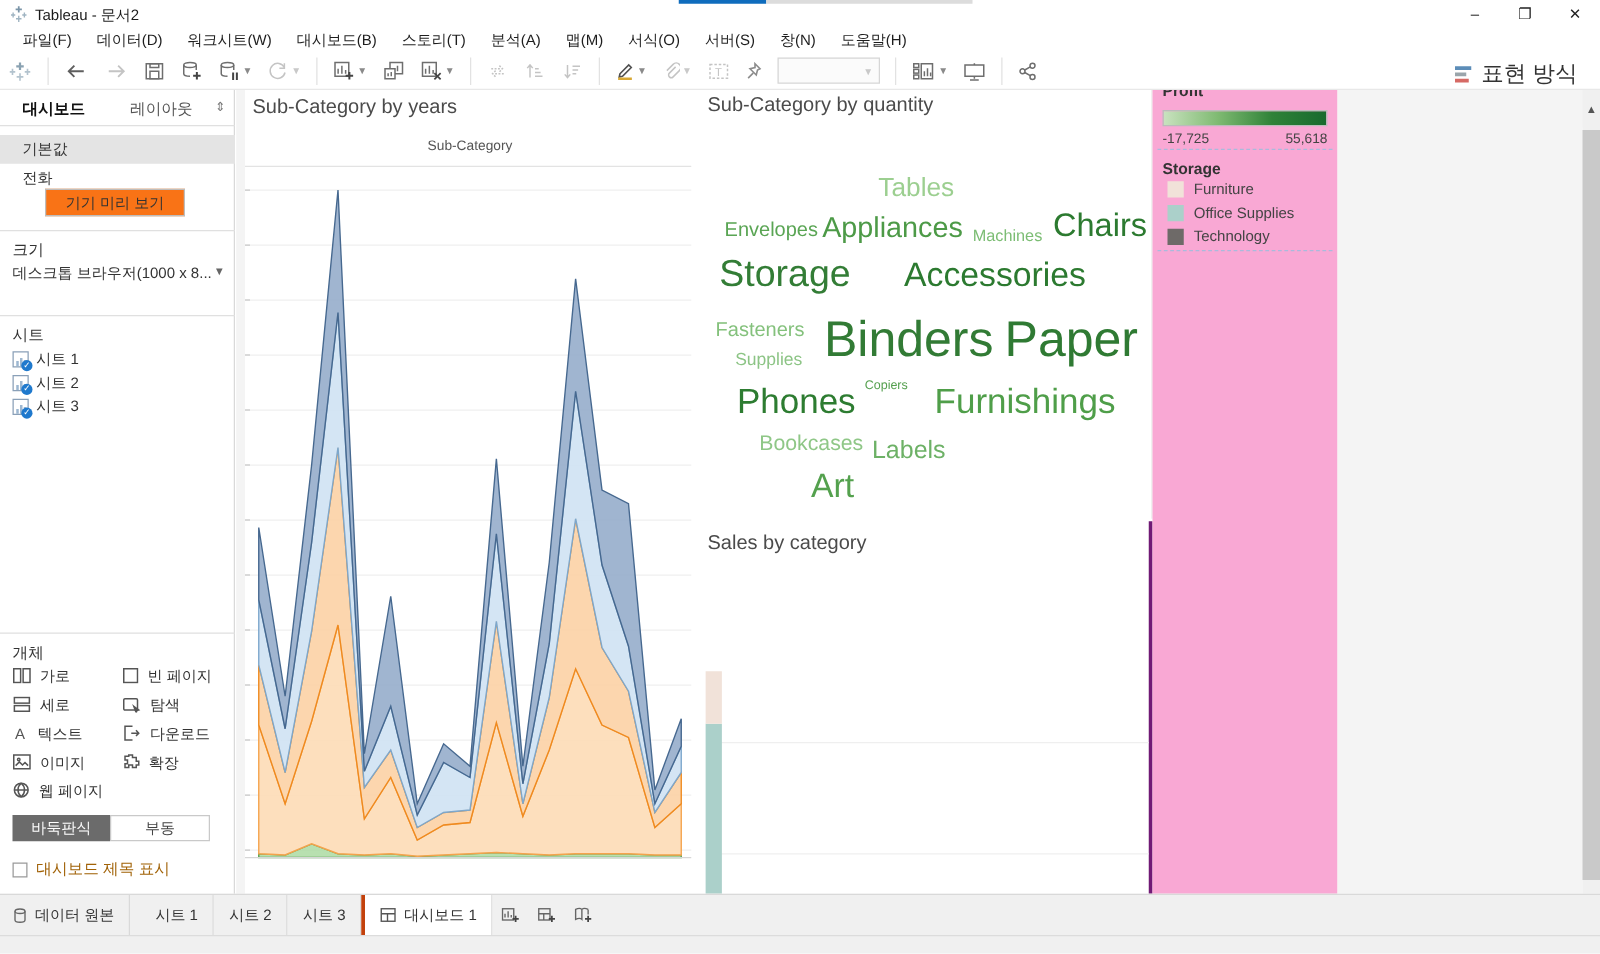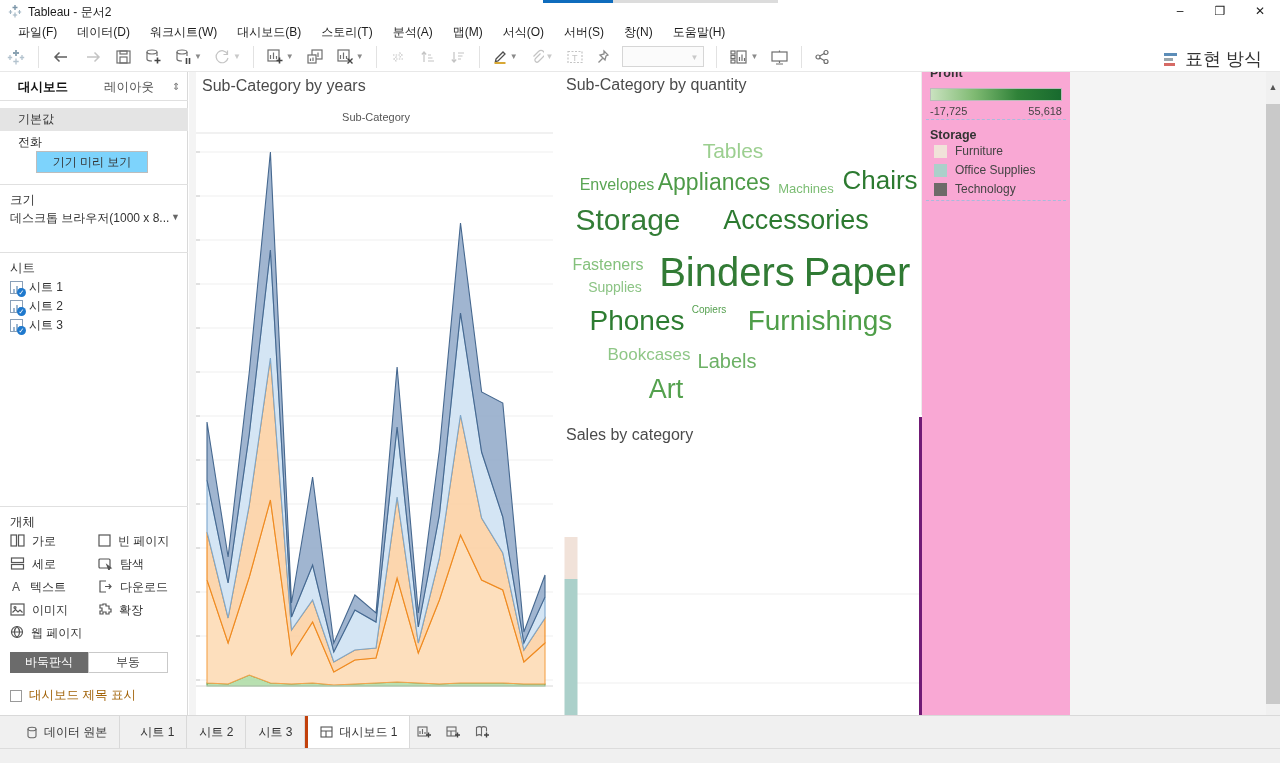--- a/index.html
+++ b/index.html
@@ -40,21 +40,21 @@
     border-right:1px solid #d9d9d9; font-size:12px; color:#333; }
   #splitter { position:absolute; left:189px; top:72px; width:7px; height:643px; background:#f4f4f4; }
   #sb-tabs { position:absolute; left:0; top:3px; width:188px; height:26px; display:flex;
     border-bottom:1px solid #e0e0e0; }
   .sb-tab { flex:1; text-align:center; line-height:24px; font-size:12.5px; color:#555; }
   .sb-tab.active { color:#111; font-weight:bold; }
   #sb-collapse { width:16px; line-height:24px; color:#777; font-size:10px; }
   .sb-row { padding:3px 0 3px 18px; }
   .sb-row.sel { background:#e4e4e4; }
   #device-preview-btn { position:absolute; left:36px; top:79px; width:112px; height:22px;
-    border:1px solid #bdbdbd; background:#7dd3fc; text-align:center; line-height:20px; font-size:12px; color:#333; }
+    border:1px solid #bdbdbd; background:#f97316; text-align:center; line-height:20px; font-size:12px; color:#333; }
   .sb-divider { position:absolute; left:0; width:188px; height:1px; background:#e0e0e0; }
   .sb-label { position:absolute; left:10px; font-size:12.5px; color:#333; }
   #size-dropdown { position:absolute; left:10px; top:138px; width:170px; font-size:12px; color:#333; }
   #size-dropdown .car { float:right; color:#666; font-size:9px; margin-top:2px; }
   #sheet-list { position:absolute; left:10px; top:206px; }
   .sheet-item { display:flex; align-items:center; gap:6px; height:18px; margin-bottom:1px; }
   .ws-icon { position:relative; width:13px; height:13px; border:1px solid #8aa0b8; background:
     linear-gradient(to top,#9db7d1 0 4px,transparent 4px) 2px 0/2px 100% no-repeat,
     linear-gradient(to top,#9db7d1 0 7px,transparent 7px) 5px 0/2px 100% no-repeat,
     linear-gradient(to top,#9db7d1 0 5px,transparent 5px) 8px 0/2px 100% no-repeat,#fff; }
@@ -112,21 +112,21 @@
   #cat-title { position:absolute; left:8px; top:56px; font-size:12.5px; color:#333; font-weight:bold; }
   .cat-row { position:absolute; left:12px; display:flex; align-items:center; gap:8px;
     font-size:12px; color:#444; }
   .cat-swatch { width:13px; height:13px; }
 
   
   #tabbar { position:absolute; left:0; top:715px; width:1280px; height:33px; background:#f0f0f0;
     border-top:1px solid #d9d9d9; display:flex; align-items:stretch; }
   .btab { display:flex; align-items:center; gap:6px; padding:0 12px; font-size:12px; color:#333;
     border-right:1px solid #d9d9d9; background:#f0f0f0; }
-  .btab.first { border-left:none; padding-left:26px; margin-right:8px; }
+  .btab.first { border-left:none; padding-left:10px; margin-right:8px; }
   .btab.active { background:#fff; border-left:3px solid #c2410c; }
   .btab-newbtn { display:flex; align-items:center; padding:0 7px; border-right:none; }
   #statusbar { position:absolute; left:0; top:748px; width:1280px; height:15px; background:#f0f0f0;
     border-top:1px solid #dcdcdc; }
 </style>
 </head>
 <body>
 
 <div id="app">
 

